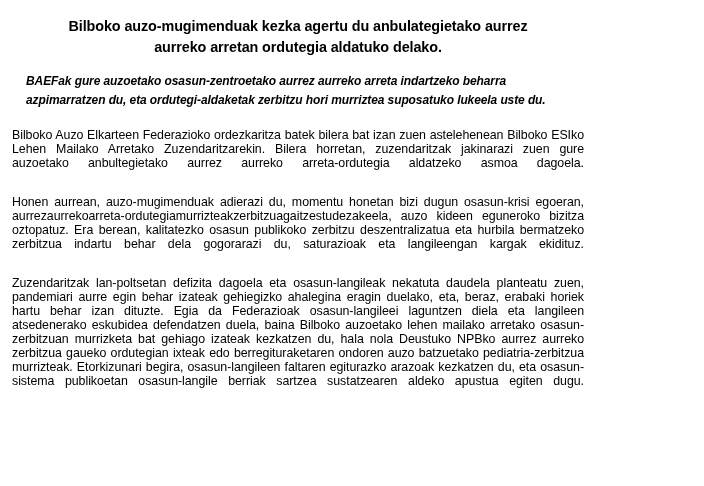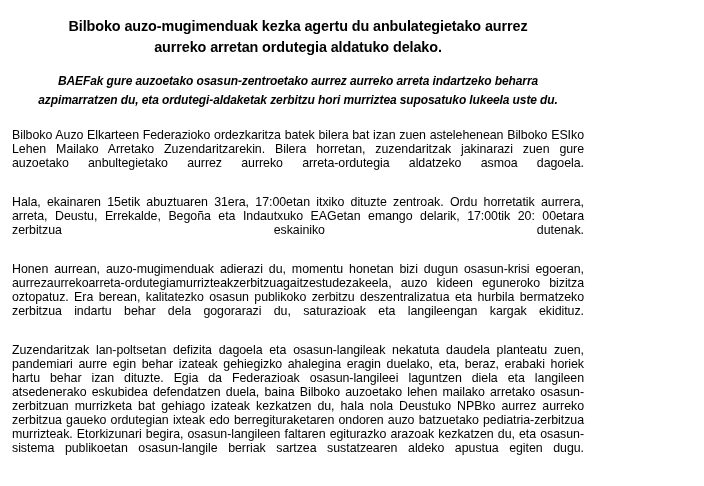--- a/index.html
+++ b/index.html
@@ -35,21 +35,20 @@
     letter-spacing: -0.1px;
   }
 
   .doc-subtitle {
     margin: 14px 0 0 0;
     padding: 0 14px;
     font-size: 12px;
     line-height: 19px;
     font-style: italic;
     font-weight: bold;
-    text-align: center;
     letter-spacing: -0.1px;
   }
 
   .body-copy {
     margin-top: 18px;
   }
 
   .para {
     margin: 0 0 11px 0;
     font-size: 12.4px;
@@ -76,20 +75,19 @@
 
 <div class="page">
 
   <h1 class="doc-title">Bilboko auzo-mugimenduak kezka agertu du anbulategietako aurrez aurreko arretan ordutegia aldatuko delako.</h1>
 
   <p class="doc-subtitle">BAEFak gure auzoetako osasun-zentroetako aurrez aurreko arreta indartzeko beharra azpimarratzen du, eta ordutegi-aldaketak zerbitzu hori murriztea suposatuko lukeela uste du.</p>
 
   <div class="body-copy">
     <p class="para">Bilboko Auzo Elkarteen Federazioko ordezkaritza batek bilera bat izan zuen astelehenean Bilboko ESIko Lehen Mailako Arretako Zuzendaritzarekin. Bilera horretan, zuzendaritzak jakinarazi zuen gure auzoetako anbultegietako aurrez aurreko arreta-ordutegia aldatzeko asmoa dagoela.</p>
 
-    <p class="para">Hala, ekainaren 15etik abuztuaren 31era, 17:00etan itxiko dituzte zentroak. Ordu horretatik aurrera, arreta, Deustu, Errekalde, Begoña eta Indautxuko EAGetan emango delarik, 17:00tik 20: 00etara zerbitzua eskainiko dutenak.</p>
 
     <p class="para">Honen aurrean, auzo-mugimenduak adierazi du, momentu honetan bizi dugun osasun-krisi egoeran, aurrezaurrekoarreta-ordutegiamurrizteakzerbitzuagaitzestudezakeela, auzo kideen eguneroko bizitza oztopatuz. Era berean, kalitatezko osasun publikoko zerbitzu deszentralizatua eta hurbila bermatzeko zerbitzua indartu behar dela gogorarazi du, saturazioak eta langileengan kargak ekidituz.</p>
 
     <p class="para">Zuzendaritzak lan-poltsetan defizita dagoela eta osasun-langileak nekatuta daudela planteatu zuen, pandemiari aurre egin behar izateak gehiegizko ahalegina eragin duelako, eta, beraz, erabaki horiek hartu behar izan dituzte. Egia da Federazioak osasun-langileei laguntzen diela eta langileen atsedenerako eskubidea defendatzen duela, baina Bilboko auzoetako lehen mailako arretako osasun-zerbitzuan murrizketa bat gehiago izateak kezkatzen du, hala nola Deustuko NPBko aurrez aurreko zerbitzua gaueko ordutegian ixteak edo berregituraketaren ondoren auzo batzuetako pediatria-zerbitzua murrizteak. Etorkizunari begira, osasun-langileen faltaren egiturazko arazoak kezkatzen du, eta osasun-sistema publikoetan osasun-langile berriak sartzea sustatzearen aldeko apustua egiten dugu.</p>
   </div>
 
 </div>
 
 </body></html>

